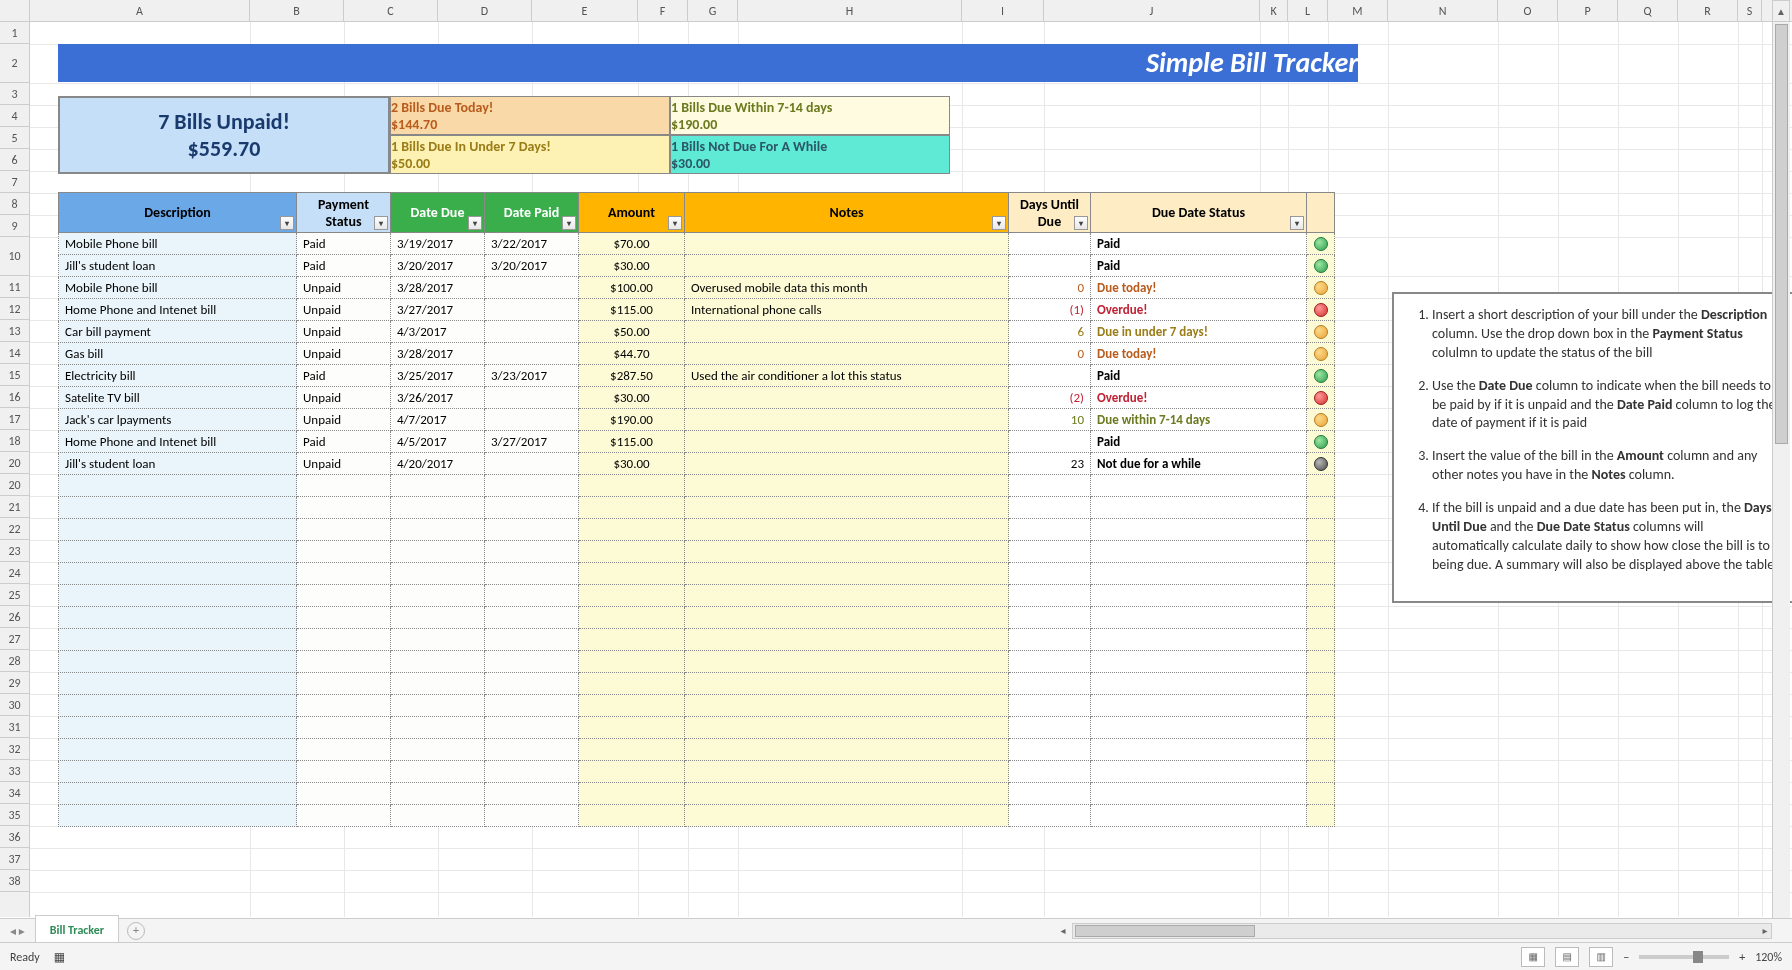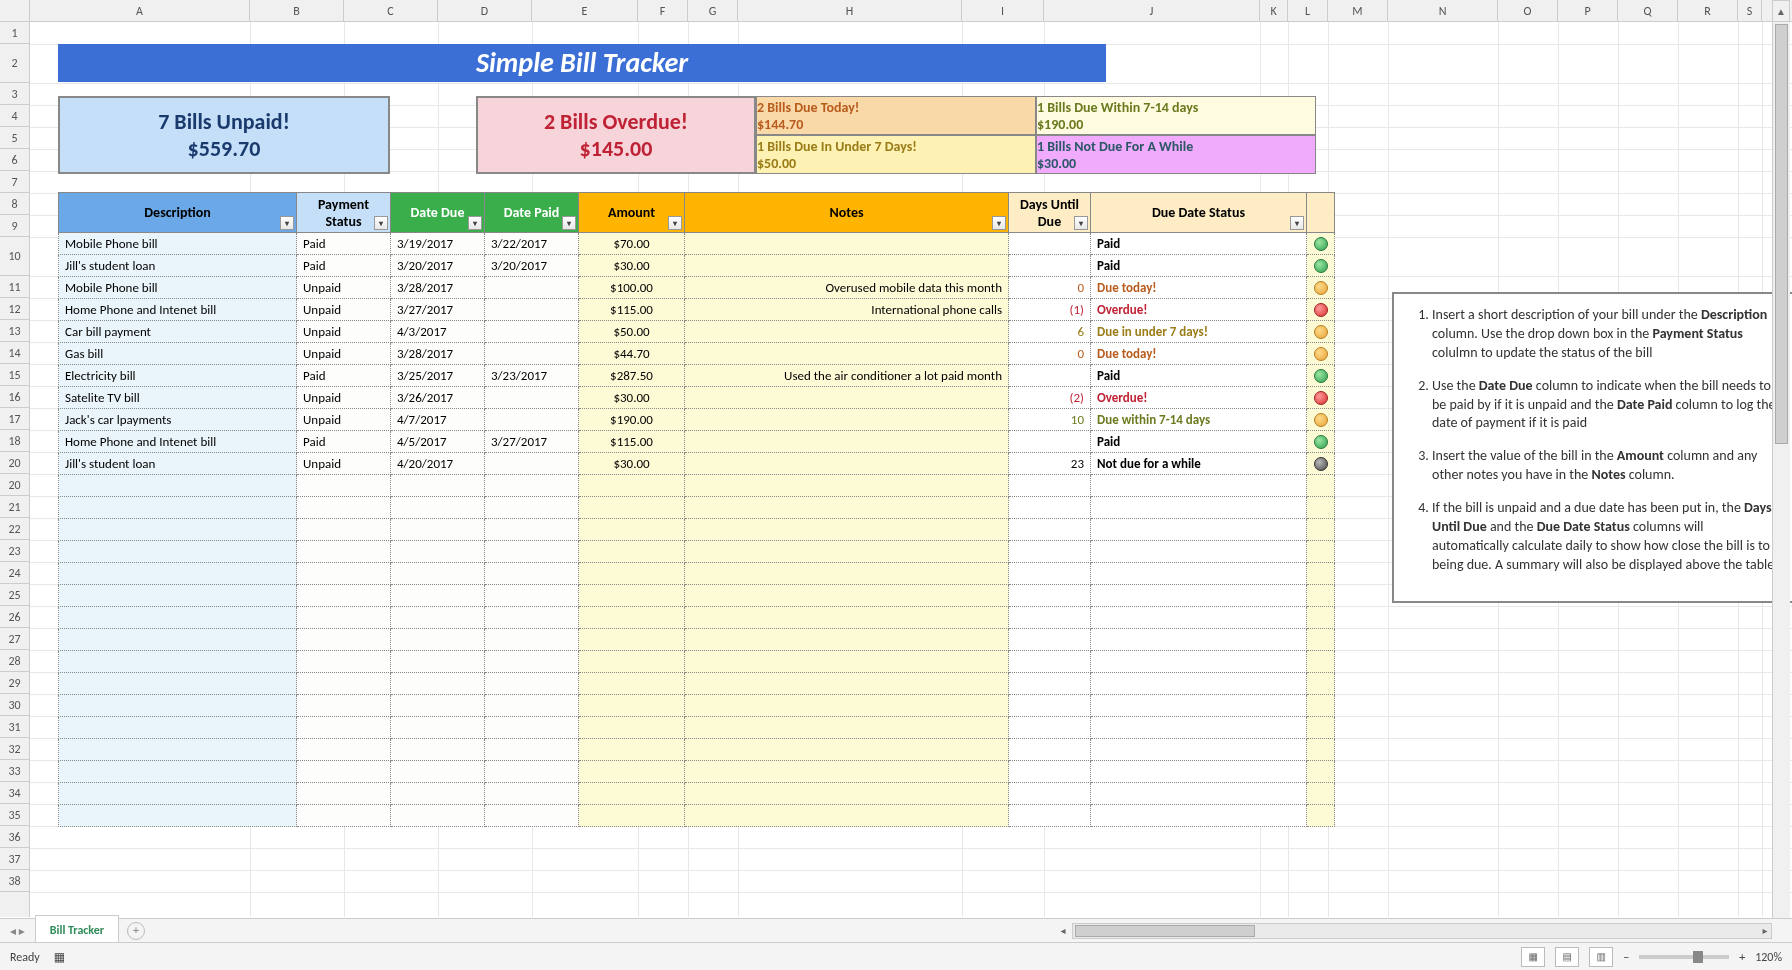--- a/index.html
+++ b/index.html
@@ -9,49 +9,49 @@
 .col-headers .ch{border-right:1px solid #ccc;text-align:center;line-height:22px}
 .main-area{display:flex;height:895px}
 .row-headers{width:30px;background:#f0f0f0;border-right:1px solid #ccc;font-size:12px;color:#555;flex-shrink:0}
 .row-headers .rh{height:22px;border-bottom:1px solid #ccc;text-align:center;line-height:22px}
 .row-headers .rh.tall{height:39px;line-height:39px}
 .grid{position:relative;flex:1;background:#fff}
 .faint-grid{position:absolute;inset:0;pointer-events:none}
 .faint-grid .vline{position:absolute;top:0;bottom:0;width:1px;background:#e8e8e8}
 .faint-grid .hline{position:absolute;left:0;right:0;height:1px;background:#e8e8e8}
 .content{position:absolute;left:28px;top:22px}
-.title-banner{width:1048px;height:38px;background:#3b6fd6;color:#fff;font-size:28px;font-weight:bold;text-align:center;line-height:38px;font-style:italic}
+.title-banner{width:1300px;height:38px;background:#3b6fd6;color:#fff;font-size:28px;font-weight:bold;text-align:right;line-height:38px;font-style:italic}
 .summary-row{display:flex;margin-top:14px;gap:0}
 .summary-box{border:2px solid #888;text-align:center;padding:6px 4px;font-weight:bold}
 .sb-unpaid{width:332px;height:78px;background:#c4dff7;color:#1a3a6e;font-size:22px;display:flex;flex-direction:column;justify-content:center}
 .sb-overdue{width:280px;height:78px;margin-left:86px;background:#f7d4d9;color:#c02235;font-size:22px;display:flex;flex-direction:column;justify-content:center}
 .sb-stack{display:flex;flex-direction:column;width:280px}
 .sb-small{height:39px;border:1px solid #888;font-size:14px;display:flex;flex-direction:column;justify-content:center;font-weight:bold}
 .sb-today{background:#fad9a8;color:#b85c1e}
 .sb-under7{background:#fdf2b3;color:#9a7c18}
 .sb-714{background:#fefbe0;color:#6b7a1e}
-.sb-notdue{background:#f0abfc;color:#2b5766}
+.sb-notdue{background:#5eead4;color:#2b5766}
 .table-wrap{margin-top:18px;position:relative}
 table.data{border-collapse:collapse;font-size:13px}
 table.data th{height:40px;font-size:14px;color:#000;border:1px solid #888;position:relative;padding:2px 4px}
 .filter-arrow{position:absolute;right:2px;bottom:2px;width:14px;height:14px;border:1px solid #999;background:linear-gradient(#fefefe,#e8e8e8);display:flex;align-items:center;justify-content:center;font-size:8px;color:#444}
 table.data th.h-desc{background:#6aa8e8;width:238px}
 table.data th.h-pay{background:#c4dff7;width:94px}
 table.data th.h-date{background:#3aae4a;color:#fff;width:94px}
 table.data th.h-amt{background:#ffb400;width:106px}
 table.data th.h-notes{background:#ffb400;width:324px}
 table.data th.h-days{background:#fdecc4;width:82px}
 table.data th.h-status{background:#fdecc4;width:216px}
 table.data th.h-dot{background:#fdecc4;width:28px}
 table.data td{height:22px;border-left:1px dotted #888;border-right:1px dotted #888;border-bottom:1px dotted #888;padding:0 6px;vertical-align:middle}
 table.data td.desc{background:#eaf5fb;text-align:left}
 table.data td.pay{background:#fdfefc;text-align:left}
 table.data td.date{background:#fdfefc;text-align:left}
 table.data td.amt{background:#fdfad6;text-align:center}
-table.data td.notes{background:#fdfad6;text-align:right}
+table.data td.notes{background:#fdfad6;text-align:left}
 table.data td.days{background:#fff;text-align:right}
 table.data td.status{background:#fff;text-align:left;font-weight:bold}
 table.data td.dotcell{background:#fdfad6;text-align:center;padding:0}
 .row-today td.days,.row-today td.status{background:#fad9a8;color:#b85c1e}
 .row-overdue td.days,.row-overdue td.status{background:#f7d4d9;color:#c02235}
 .row-under7 td.days,.row-under7 td.status{background:#fdf2b3;color:#9a7c18}
 .row-714 td.days,.row-714 td.status{background:#fefbe0;color:#6b7a1e}
 .dot{display:inline-block;width:14px;height:14px;border-radius:50%;vertical-align:middle}
 .dot-green{background:radial-gradient(circle at 35% 35%,#9be6a1,#2e9e4e);border:1px solid #267a3c}
 .dot-orange{background:radial-gradient(circle at 35% 35%,#ffd98a,#e6a437);border:1px solid #b87d22}
@@ -206,24 +206,20 @@
         <div class="hline" style="top: 848px;"></div>
         <div class="hline" style="top: 870px;"></div>
       </div>
     <div class="content">
       <div class="title-banner">Simple Bill Tracker</div>
       <div class="summary-row">
         <div class="summary-box sb-unpaid">
           <div>7 Bills Unpaid!</div>
           <div>$559.70</div>
         </div>
-        <div class="summary-box sb-overdue">
-          <div>2 Bills Overdue!</div>
-          <div>$145.00</div>
-        </div>
         <div class="sb-stack">
           <div class="sb-small sb-today">
             <div>2 Bills Due Today!</div>
             <div>$144.70</div>
           </div>
           <div class="sb-small sb-under7">
             <div>1 Bills Due In Under 7 Days!</div>
             <div>$50.00</div>
           </div>
         </div>
@@ -320,21 +316,21 @@
                 <td class="days">0</td>
                 <td class="status">Due today!</td>
                 <td class="dotcell"><span class="dot dot-orange"></span></td>
               </tr>
               <tr class="">
                 <td class="desc">Electricity bill</td>
                 <td class="pay">Paid</td>
                 <td class="date">3/25/2017</td>
                 <td class="date">3/23/2017</td>
                 <td class="amt">$287.50</td>
-                <td class="notes">Used the air conditioner a lot paid month</td>
+                <td class="notes">Used the air conditioner a lot this status</td>
                 <td class="days"></td>
                 <td class="status">Paid</td>
                 <td class="dotcell"><span class="dot dot-green"></span></td>
               </tr>
               <tr class="row-overdue">
                 <td class="desc">Satelite TV bill</td>
                 <td class="pay">Unpaid</td>
                 <td class="date">3/26/2017</td>
                 <td class="date"></td>
                 <td class="amt">$30.00</td>

